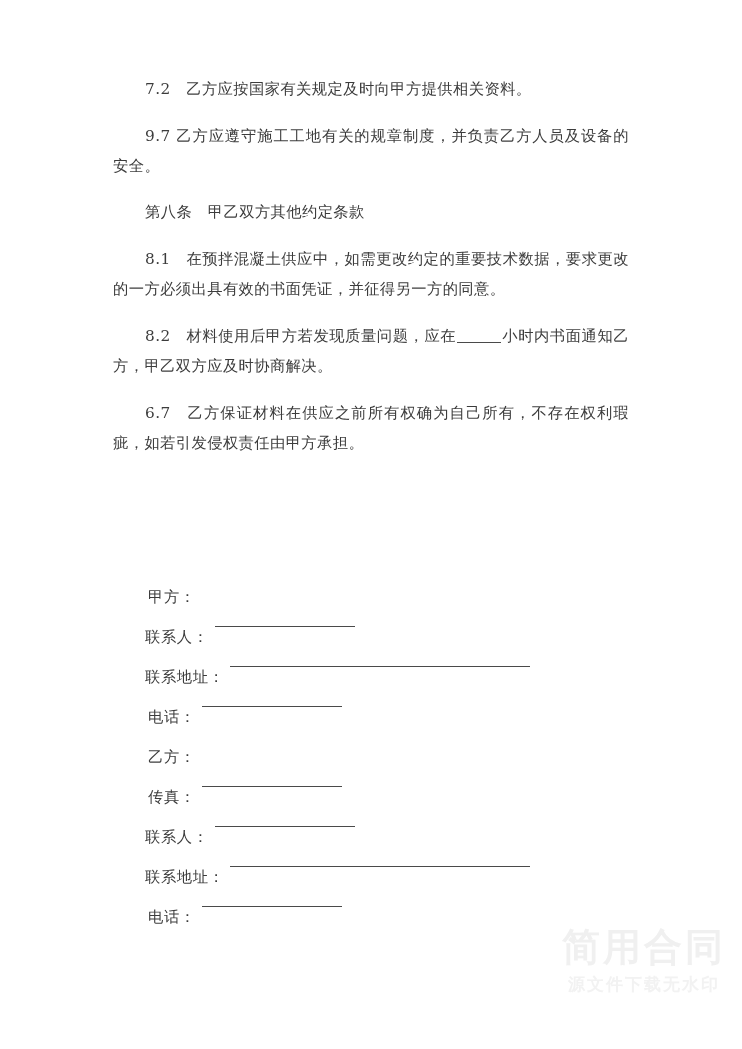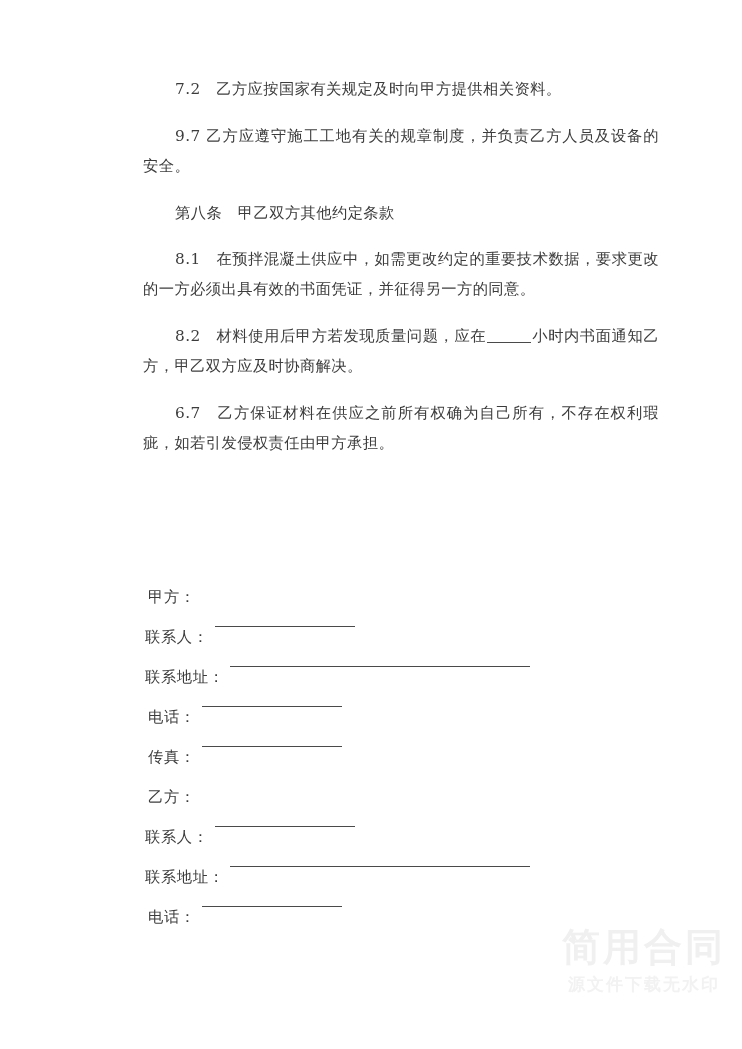--- a/index.html
+++ b/index.html
@@ -17,41 +17,41 @@
     font-family: "DejaVu Serif", "Liberation Serif", serif;
     color: #3a3a3a;
   }
 
   
   .doc-body {
     position: absolute;
     left: 113px;
     top: 74px;
     width: 516px;
-    margin-left: 30px;
   }
 
   .para {
     margin: 0 0 17px 0;
     font-size: 15.3px;
     line-height: 30px;
     text-align: justify;
     text-justify: inter-character;
     letter-spacing: 0.4px;
     color: #3c3c3c;
     font-weight: 400;
   }
 
   .para.indent {
     text-indent: 32px;
   }
 
   .para.heading {
     text-indent: 32px;
     margin-bottom: 16px;
+    font-family: Liberation Mono, monospace;
   }
 
   
   .sig-block {
     position: absolute;
     left: 113px;
     top: 586px;
     width: 520px;
   }
 
@@ -156,26 +156,26 @@
       <span class="sig-label">联系地址：</span>
       <span class="rule w-long"></span>
     </div>
 
     <div class="sig-line ind-a">
       <span class="sig-label">电话：</span>
       <span class="rule w-short"></span>
     </div>
 
     <div class="sig-line ind-a">
-      <span class="sig-label">传真：</span>
-      <span class="rule w-short"></span>
+      <span class="sig-label">乙方：</span>
     </div>
 
     <div class="sig-line ind-a">
-      <span class="sig-label">乙方：</span>
+      <span class="sig-label">传真：</span>
+      <span class="rule w-short"></span>
     </div>
 
     <div class="sig-line ind-b">
       <span class="sig-label">联系人：</span>
       <span class="rule w-short"></span>
     </div>
 
     <div class="sig-line ind-b">
       <span class="sig-label">联系地址：</span>
       <span class="rule w-long"></span>

